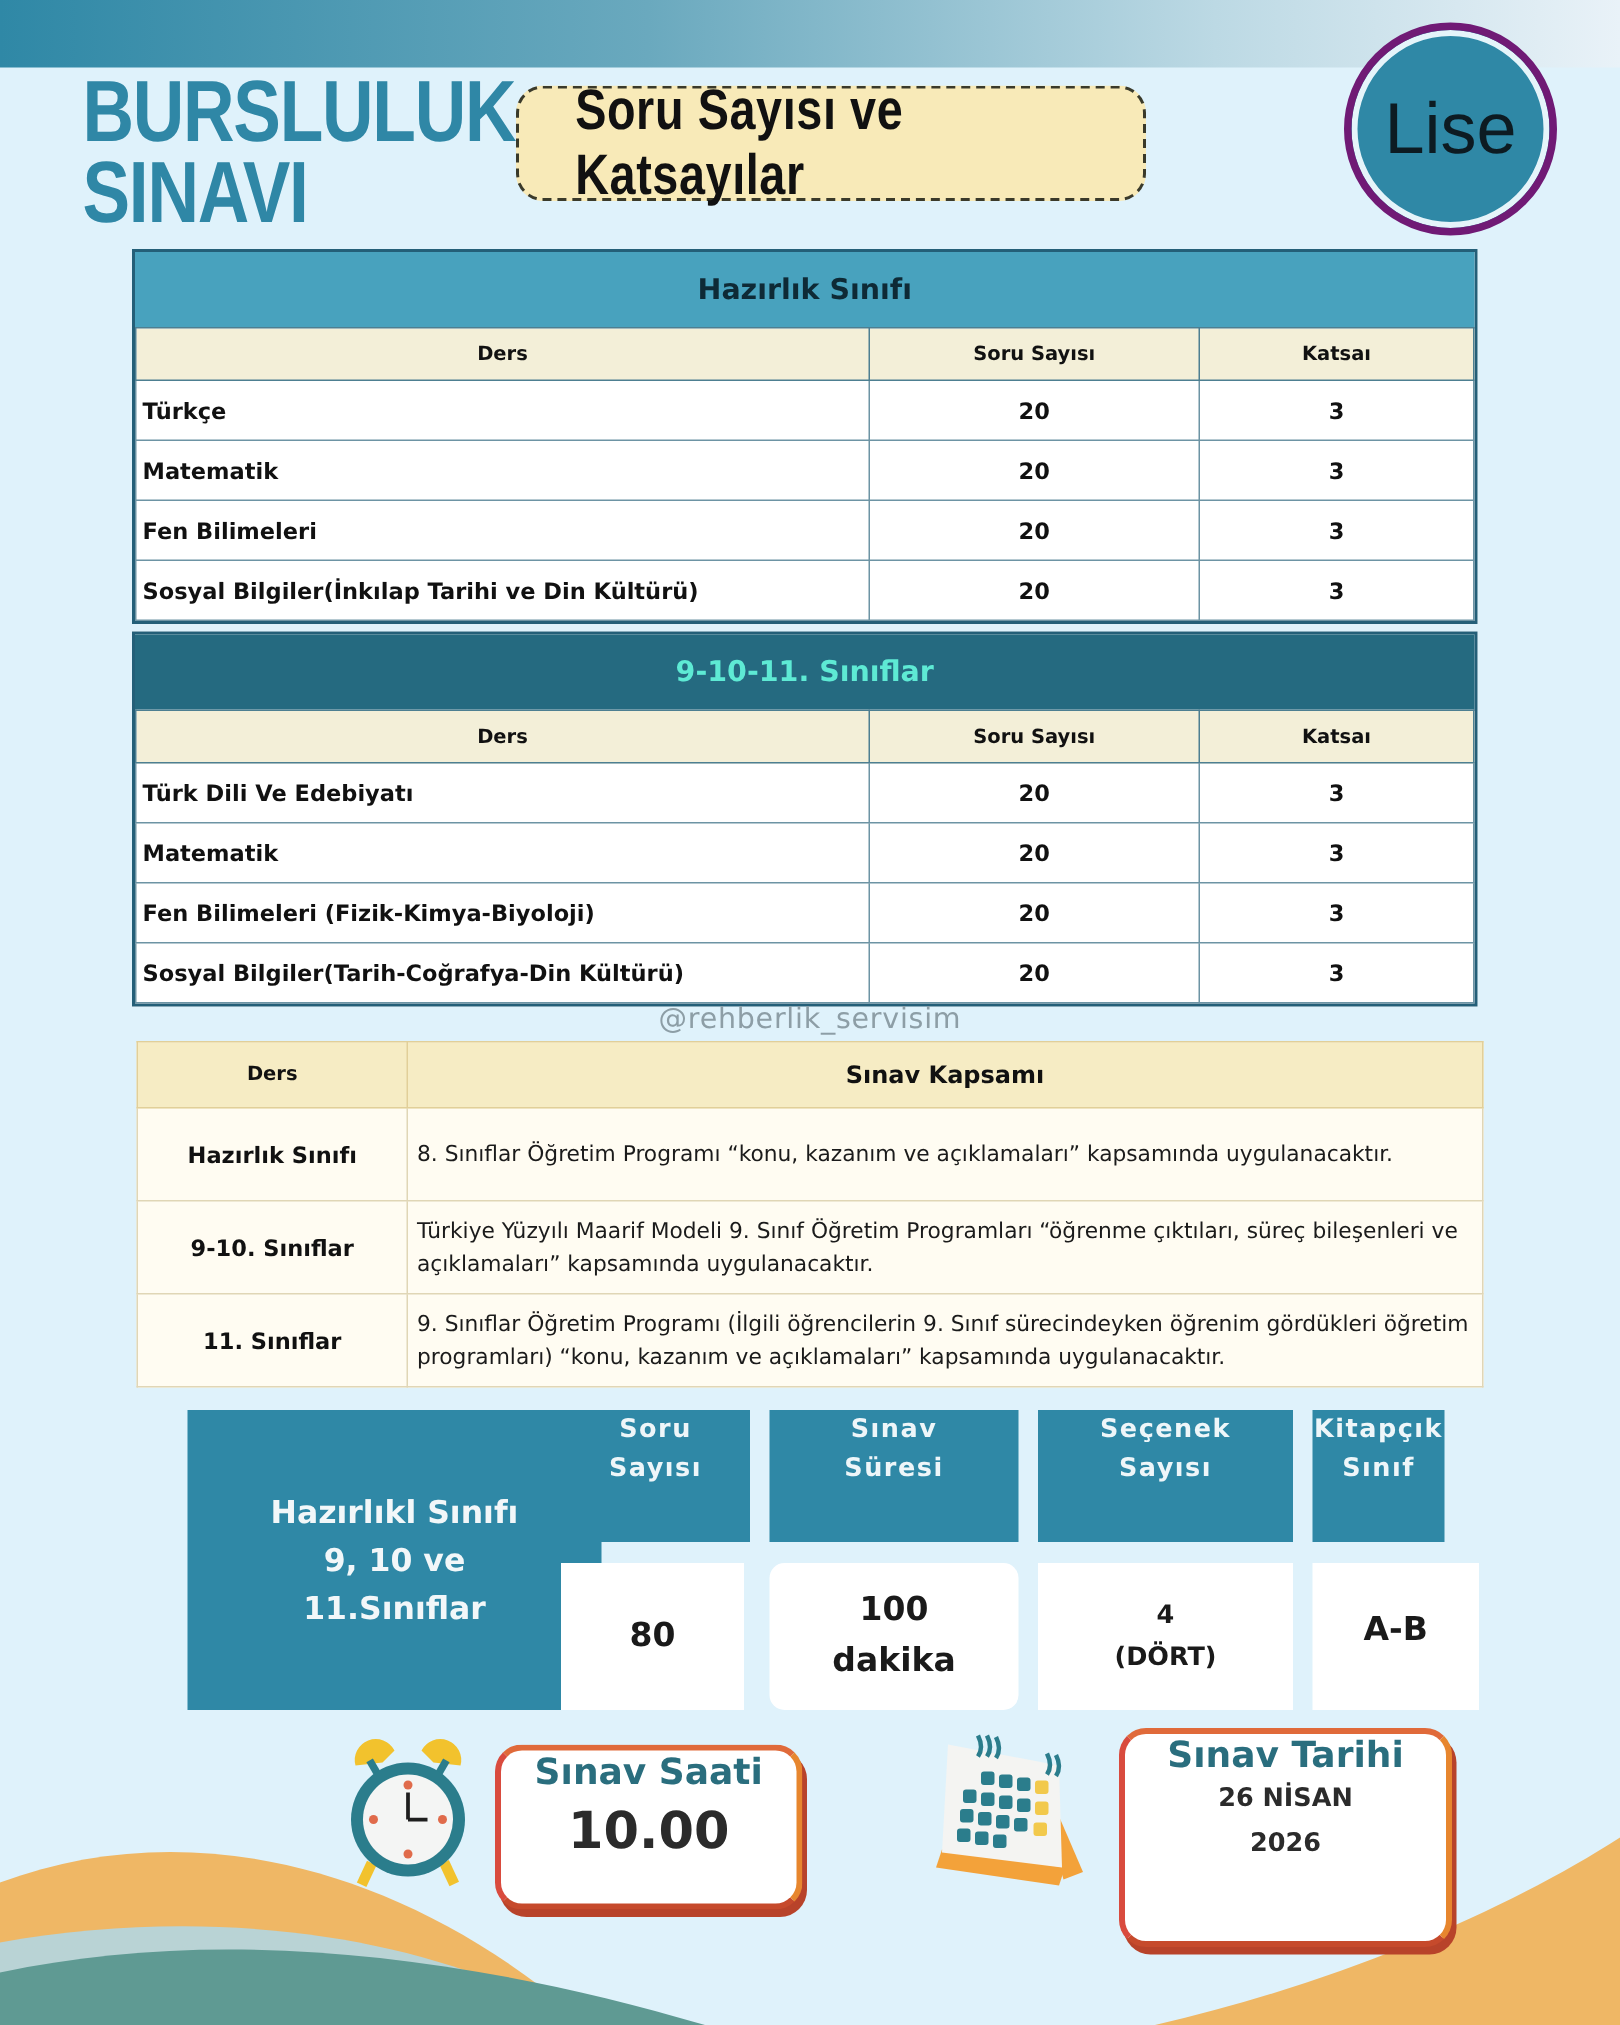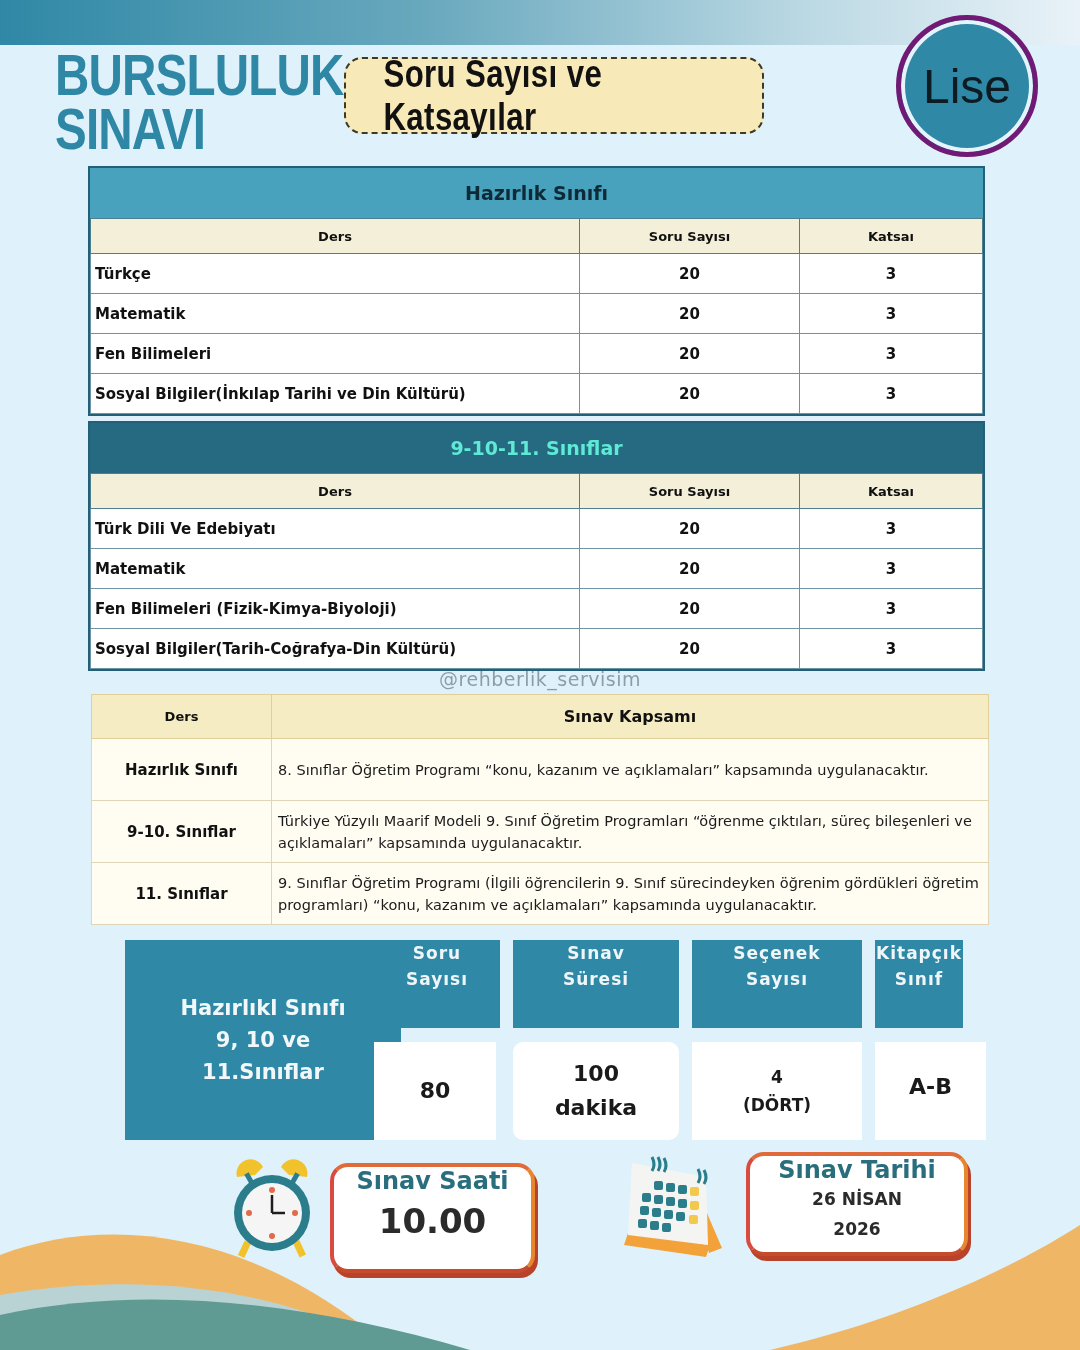--- a/index.html
+++ b/index.html
@@ -116,21 +116,21 @@
     position: absolute; background: #fff; border-radius: 18px;
     border: 4px solid #e06a3a;
     border-left-color: #d94b3e; border-bottom-color: #c64a2c; border-right-color: #e7862e;
     box-shadow: 3px 5px 0 #b8432a;
     display: flex; flex-direction: column; align-items: center; justify-content: flex-start;
   }
   .card .lbl { color: #2a6e7e; font-weight: 700; font-size: 24px; }
   .card .val { color: #2b2b2b; font-weight: 700; }
   .card.time { left: 330px; top: 1163px; width: 205px; height: 110px; }
   .card.time .val { font-size: 34px; margin-top: 6px; }
-  .card.date { left: 746px; top: 1152px; width: 222px; height: 104px; }
+  .card.date { left: 746px; top: 1152px; width: 222px; height: 146px; }
   .card.date .val { font-size: 17px; line-height: 30px; text-align: center; }
 
   .waves { position: absolute; left: 0; top: 1150px; width: 1080px; height: 200px; }
   .icon-abs { position: absolute; }
 </style>
 </head>
 <body>
 
 <div class="top-band"></div>
 

